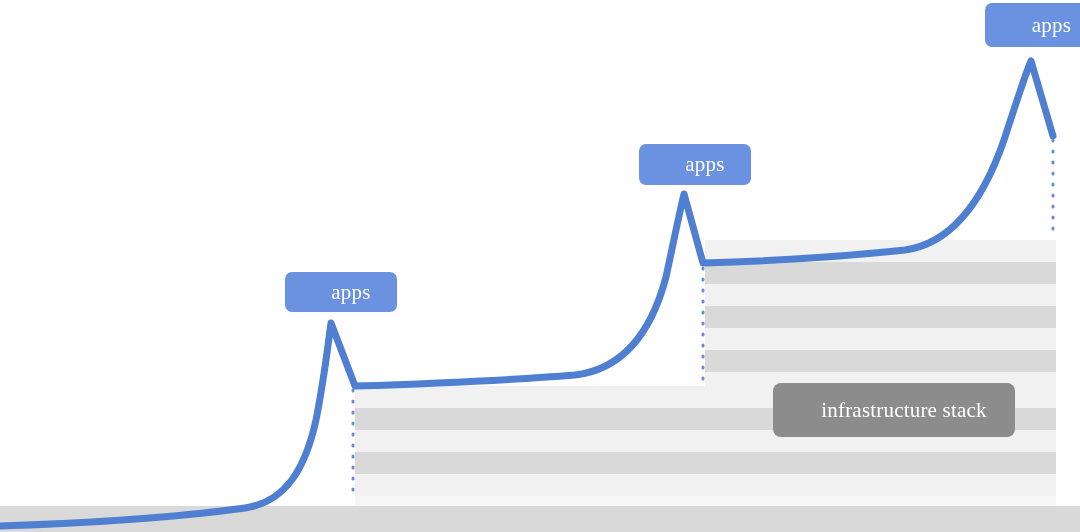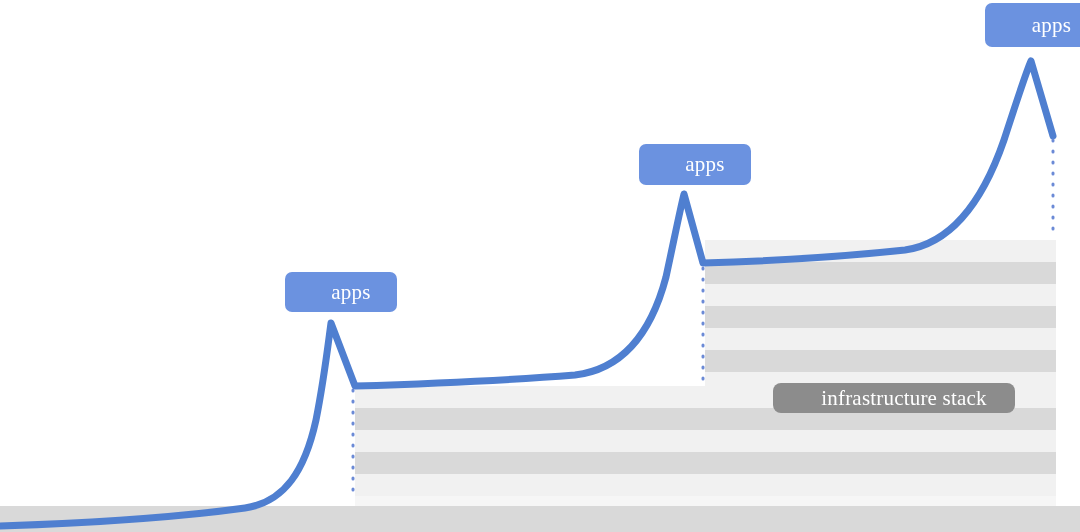--- a/index.html
+++ b/index.html
@@ -107,15 +107,15 @@
     <path class="dotted-line" d="M 703,268 L 703,380"></path>
     <path class="dotted-line" d="M 1053,140 L 1053,238"></path>
   </svg>
 
   <div class="label-box apps-box" style="left:285px; top:272px; width:92px; height:40px;">apps</div>
 
   <div class="label-box apps-box" style="left:639px; top:144px; width:92px; height:41px;">apps</div>
 
   <div class="label-box apps-box" style="left:985px; top:3px; width:93px; height:44px;">apps</div>
 
-  <div class="label-box infra-box" style="left:773px; top:383px; width:222px; height:30px;">infrastructure stack</div>
+  <div class="label-box infra-box" style="left:773px; top:383px; width:222px; height:54px;">infrastructure stack</div>
 
 </div>
 
 </body></html>

